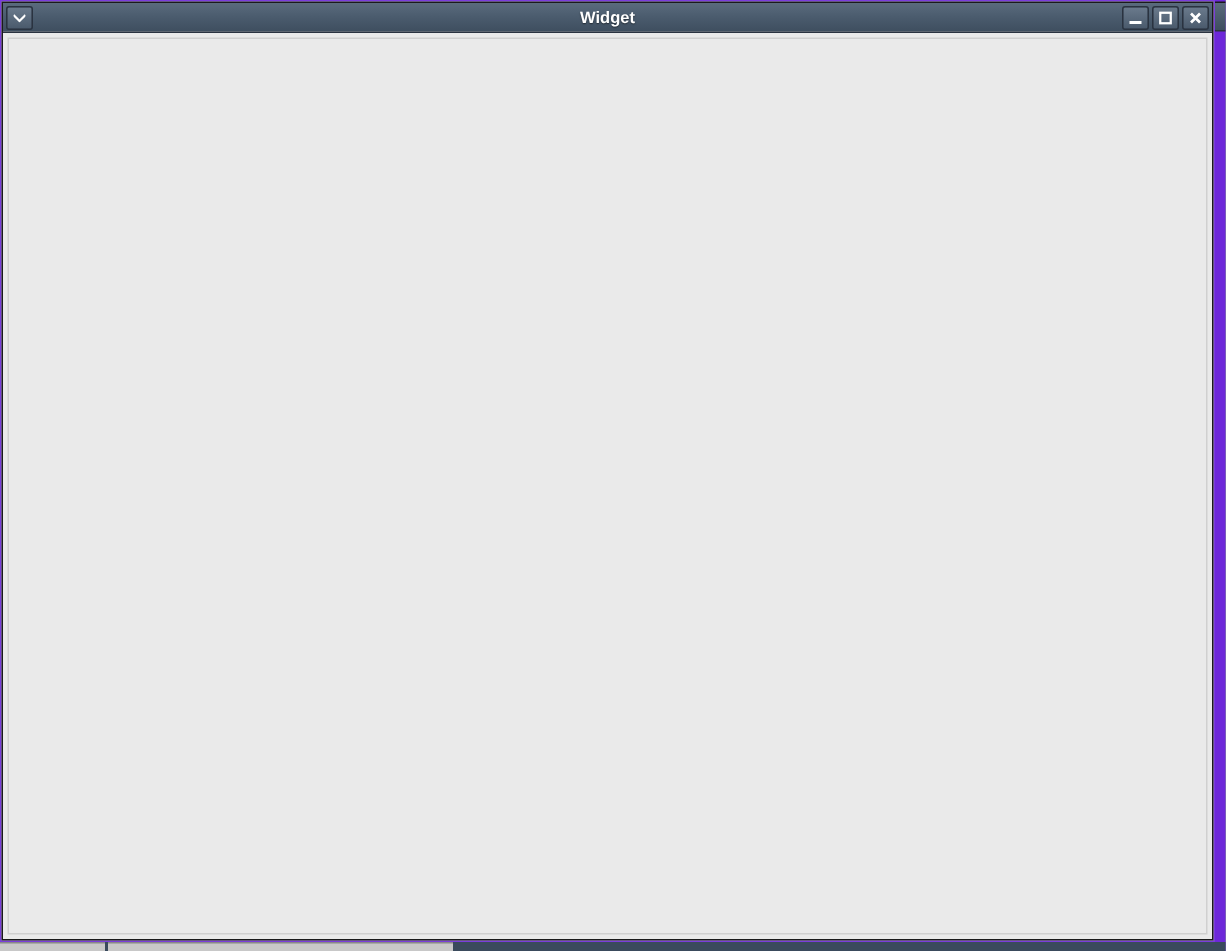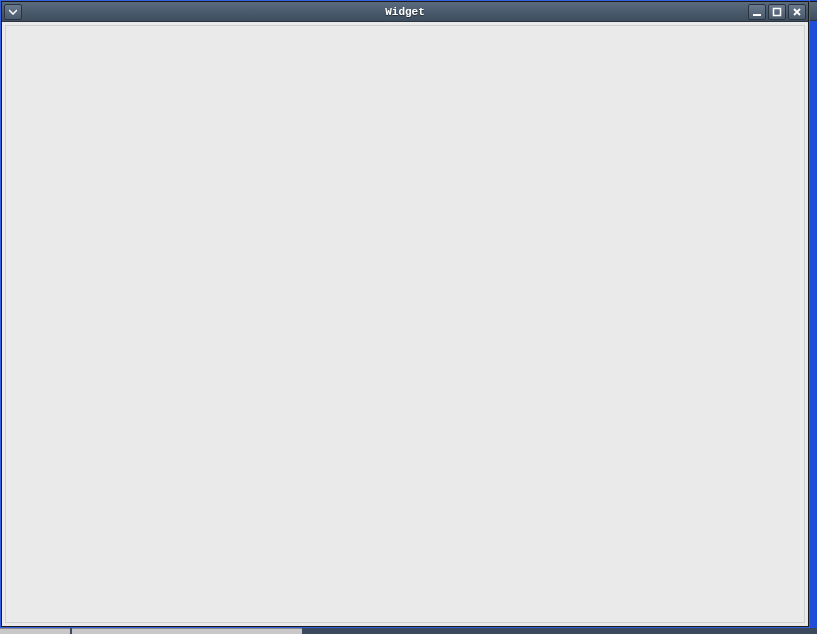--- a/index.html
+++ b/index.html
@@ -12,23 +12,22 @@
       height: 634px;
       background: #2b3a4a;
       font-family: sans-serif;
       font-size: 12px;
       overflow: hidden;
       position: relative;
     }
     .desktop {
       width: 100%;
       height: 100%;
-      background: #1d4ed8;
+      background: #6d28d9;
       position: relative;
-      font-family: Liberation Mono, monospace;
     }
     .window {
       position: absolute;
       top: 1px;
       left: 1px;
       width: 808px;
       height: 626px;
       background: #eaeaea;
       border: 1px solid #1a1a1a;
       box-shadow: 0 0 0 1px rgba(255,255,255,0.1);

